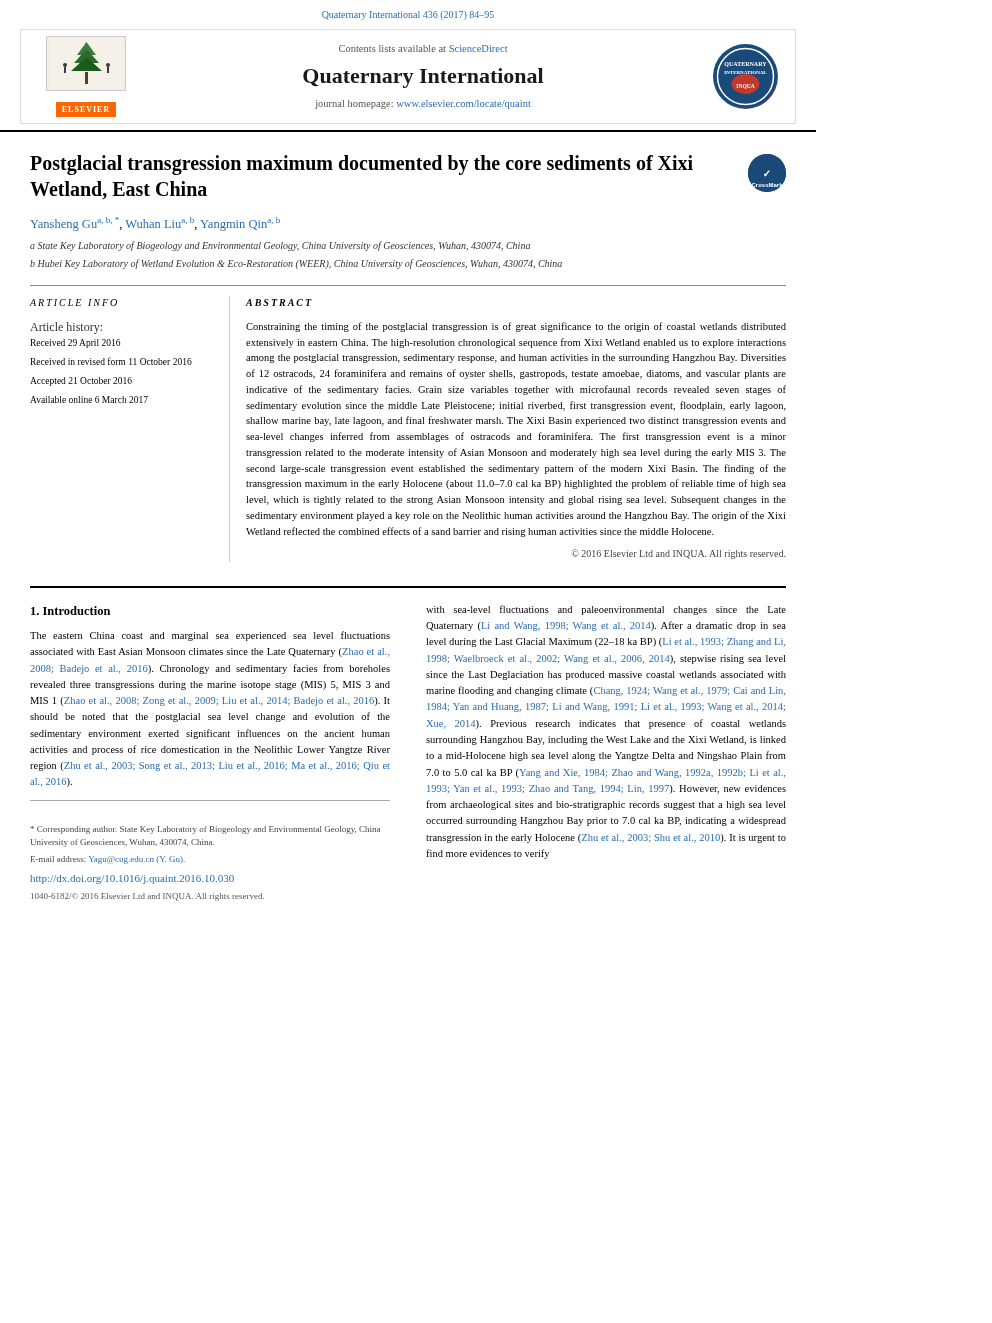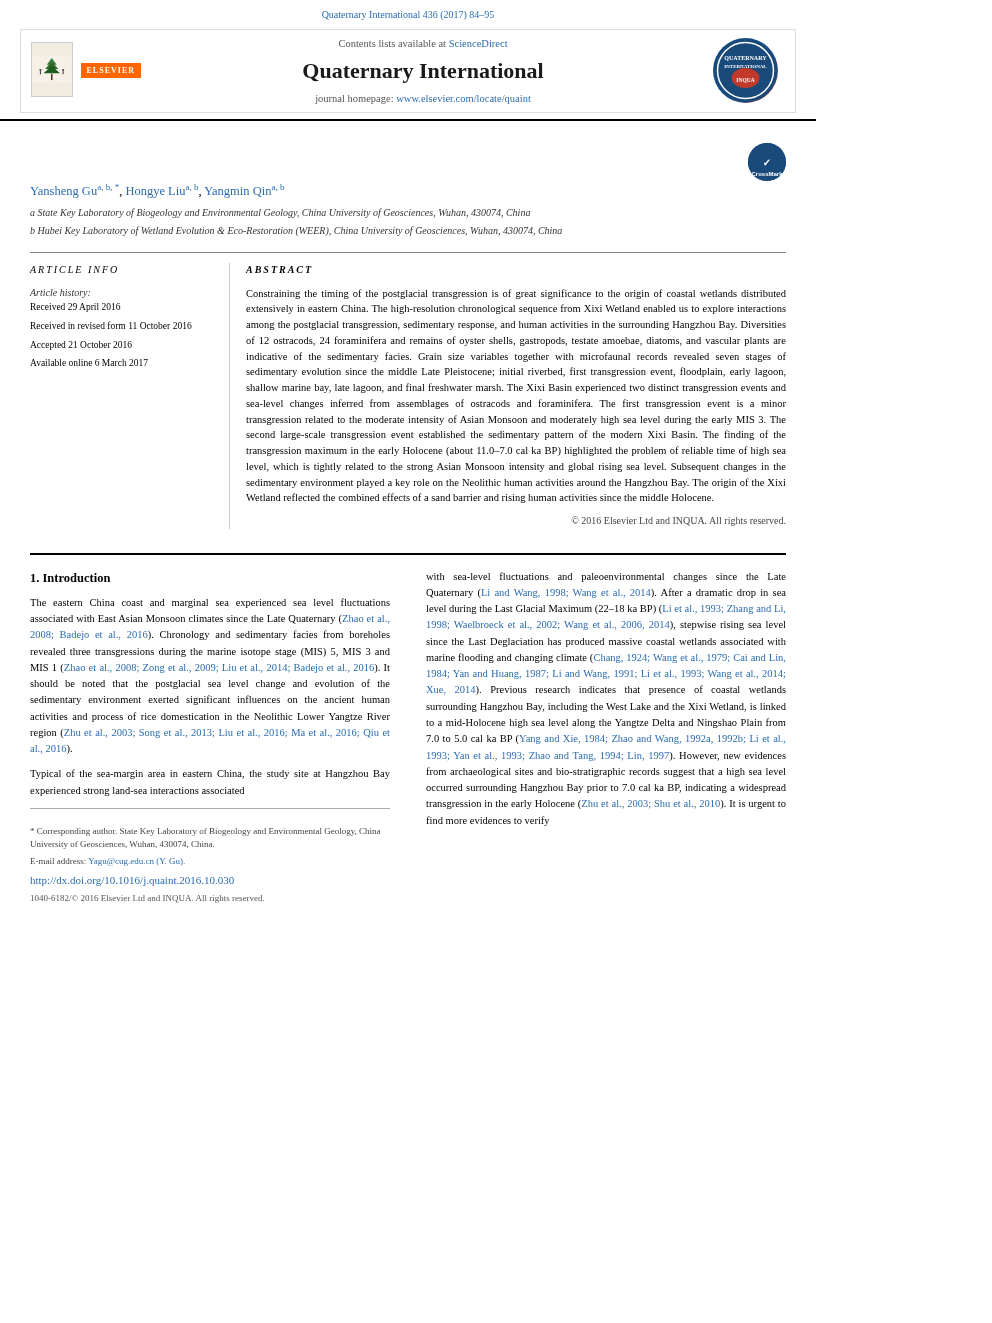--- a/index.html
+++ b/index.html
@@ -33,21 +33,21 @@
     .header-inner {
       display: flex;
       align-items: center;
       justify-content: space-between;
       padding: 6px 10px;
       border: 1px solid #ddd;
       margin-bottom: 6px;
     }
     .elsevier-logo {
       display: flex;
-      flex-direction: row;
+      flex-direction: column;
       align-items: center;
       width: 110px;
       gap: 8px;
     }
     .elsevier-tree {
       width: 80px;
       height: 55px;
       background: #f0ece0;
       border: 1px solid #ccc;
       display: flex;
@@ -168,22 +168,21 @@
     .info-section-title {
       font-size: 10px;
       font-style: italic;
       font-weight: normal;
       letter-spacing: 2px;
       text-transform: uppercase;
       margin-bottom: 8px;
       color: #000;
     }
     .info-label {
-      font-style: italic;
-      font-size: 10px;
+      font-size: 12px;
       color: #333;
       margin-bottom: 1px;
     }
     .info-value {
       font-size: 9.5px;
       color: #000;
       margin-bottom: 5px;
     }
     .keywords-section {
       margin-top: 10px;
@@ -246,21 +245,21 @@
       font-size: 10.5px;
       line-height: 1.55;
       text-align: justify;
       color: #000;
       margin-bottom: 9px;
     }
     .body-text .cite { color: #2b6cb0; }
     .footnote-section {
       margin-top: 0;
       border-top: 1px solid #aaa;
-      padding-top: 16px;
+      padding-top: 22px;
     }
     .footnote-text {
       font-size: 9px;
       color: #444;
       line-height: 1.45;
       margin-bottom: 4px;
     }
     .doi-line {
       font-size: 11px;
       color: #2b6cb0;
@@ -336,25 +335,26 @@
     <div style="overflow: hidden;">
       <div class="crossmark">
         <div class="crossmark-icon">
           <svg width="38" height="38" viewBox="0 0 38 38" xmlns="http://www.w3.org/2000/svg">
             <circle cx="19" cy="19" r="19" fill="#1a4a7a"></circle>
             <text x="19" y="23" text-anchor="middle" fill="#fff" font-size="10" font-family="serif" font-weight="bold">✓</text>
             <text x="19" y="33" text-anchor="middle" fill="#fff" font-size="6" font-family="sans-serif">CrossMark</text>
           </svg>
         </div>
       </div>
+      <div class="article-title">Postglacial transgression maximum documented by the core sediments of Xixi Wetland, East China</div>
     </div>
 
     <div class="authors">
       <span class="author-link">Yansheng Gu</span><sup>a, b, *</sup>,
-      <span class="author-link">Hongye Liu</span><sup>a, b</sup>,
+      <span class="author-link">Wuhan Liu</span><sup>a, b</sup>,
       <span class="author-link">Yangmin Qin</span><sup>a, b</sup>
     </div>
     <div class="affiliation">a State Key Laboratory of Biogeology and Environmental Geology, China University of Geosciences, Wuhan, 430074, China</div>
     <div class="affiliation">b Hubei Key Laboratory of Wetland Evolution &amp; Eco-Restoration (WEER), China University of Geosciences, Wuhan, 430074, China</div>
 
     <div class="article-body">
       <div class="article-info">
         <div class="info-section-title">Article info</div>
 
         <div class="info-label">Article history:</div>
@@ -377,23 +377,20 @@
 
   <div class="main-content">
     <div class="col-left">
       <div class="section-heading">
         <span>1.</span>
         <span>Introduction</span>
       </div>
       <div class="body-text">
         The eastern China coast and marginal sea experienced sea level fluctuations associated with East Asian Monsoon climates since the Late Quaternary (<span class="cite">Zhao et al., 2008; Badejo et al., 2016</span>). Chronology and sedimentary facies from boreholes revealed three transgressions during the marine isotope stage (MIS) 5, MIS 3 and MIS 1 (<span class="cite">Zhao et al., 2008; Zong et al., 2009; Liu et al., 2014; Badejo et al., 2016</span>). It should be noted that the postglacial sea level change and evolution of the sedimentary environment exerted significant influences on the ancient human activities and process of rice domestication in the Neolithic Lower Yangtze River region (<span class="cite">Zhu et al., 2003; Song et al., 2013; Liu et al., 2016; Ma et al., 2016; Qiu et al., 2016</span>).
       </div>
-      <div class="body-text">
-        Typical of the sea-margin area in eastern China, the study site at Hangzhou Bay experienced strong land-sea interactions associated
-      </div>
 
       <div class="footnote-section">
         <div class="footnote-text">* Corresponding author. State Key Laboratory of Biogeology and Environmental Geology, China University of Geosciences, Wuhan, 430074, China.</div>
         <div class="footnote-text">
           <span>E-mail address:</span>
           <a>Yagu@cug.edu.cn (Y. Gu).</a>
         </div>
         <div class="doi-line">
           <a>http://dx.doi.org/10.1016/j.quaint.2016.10.030</a>
         </div>

